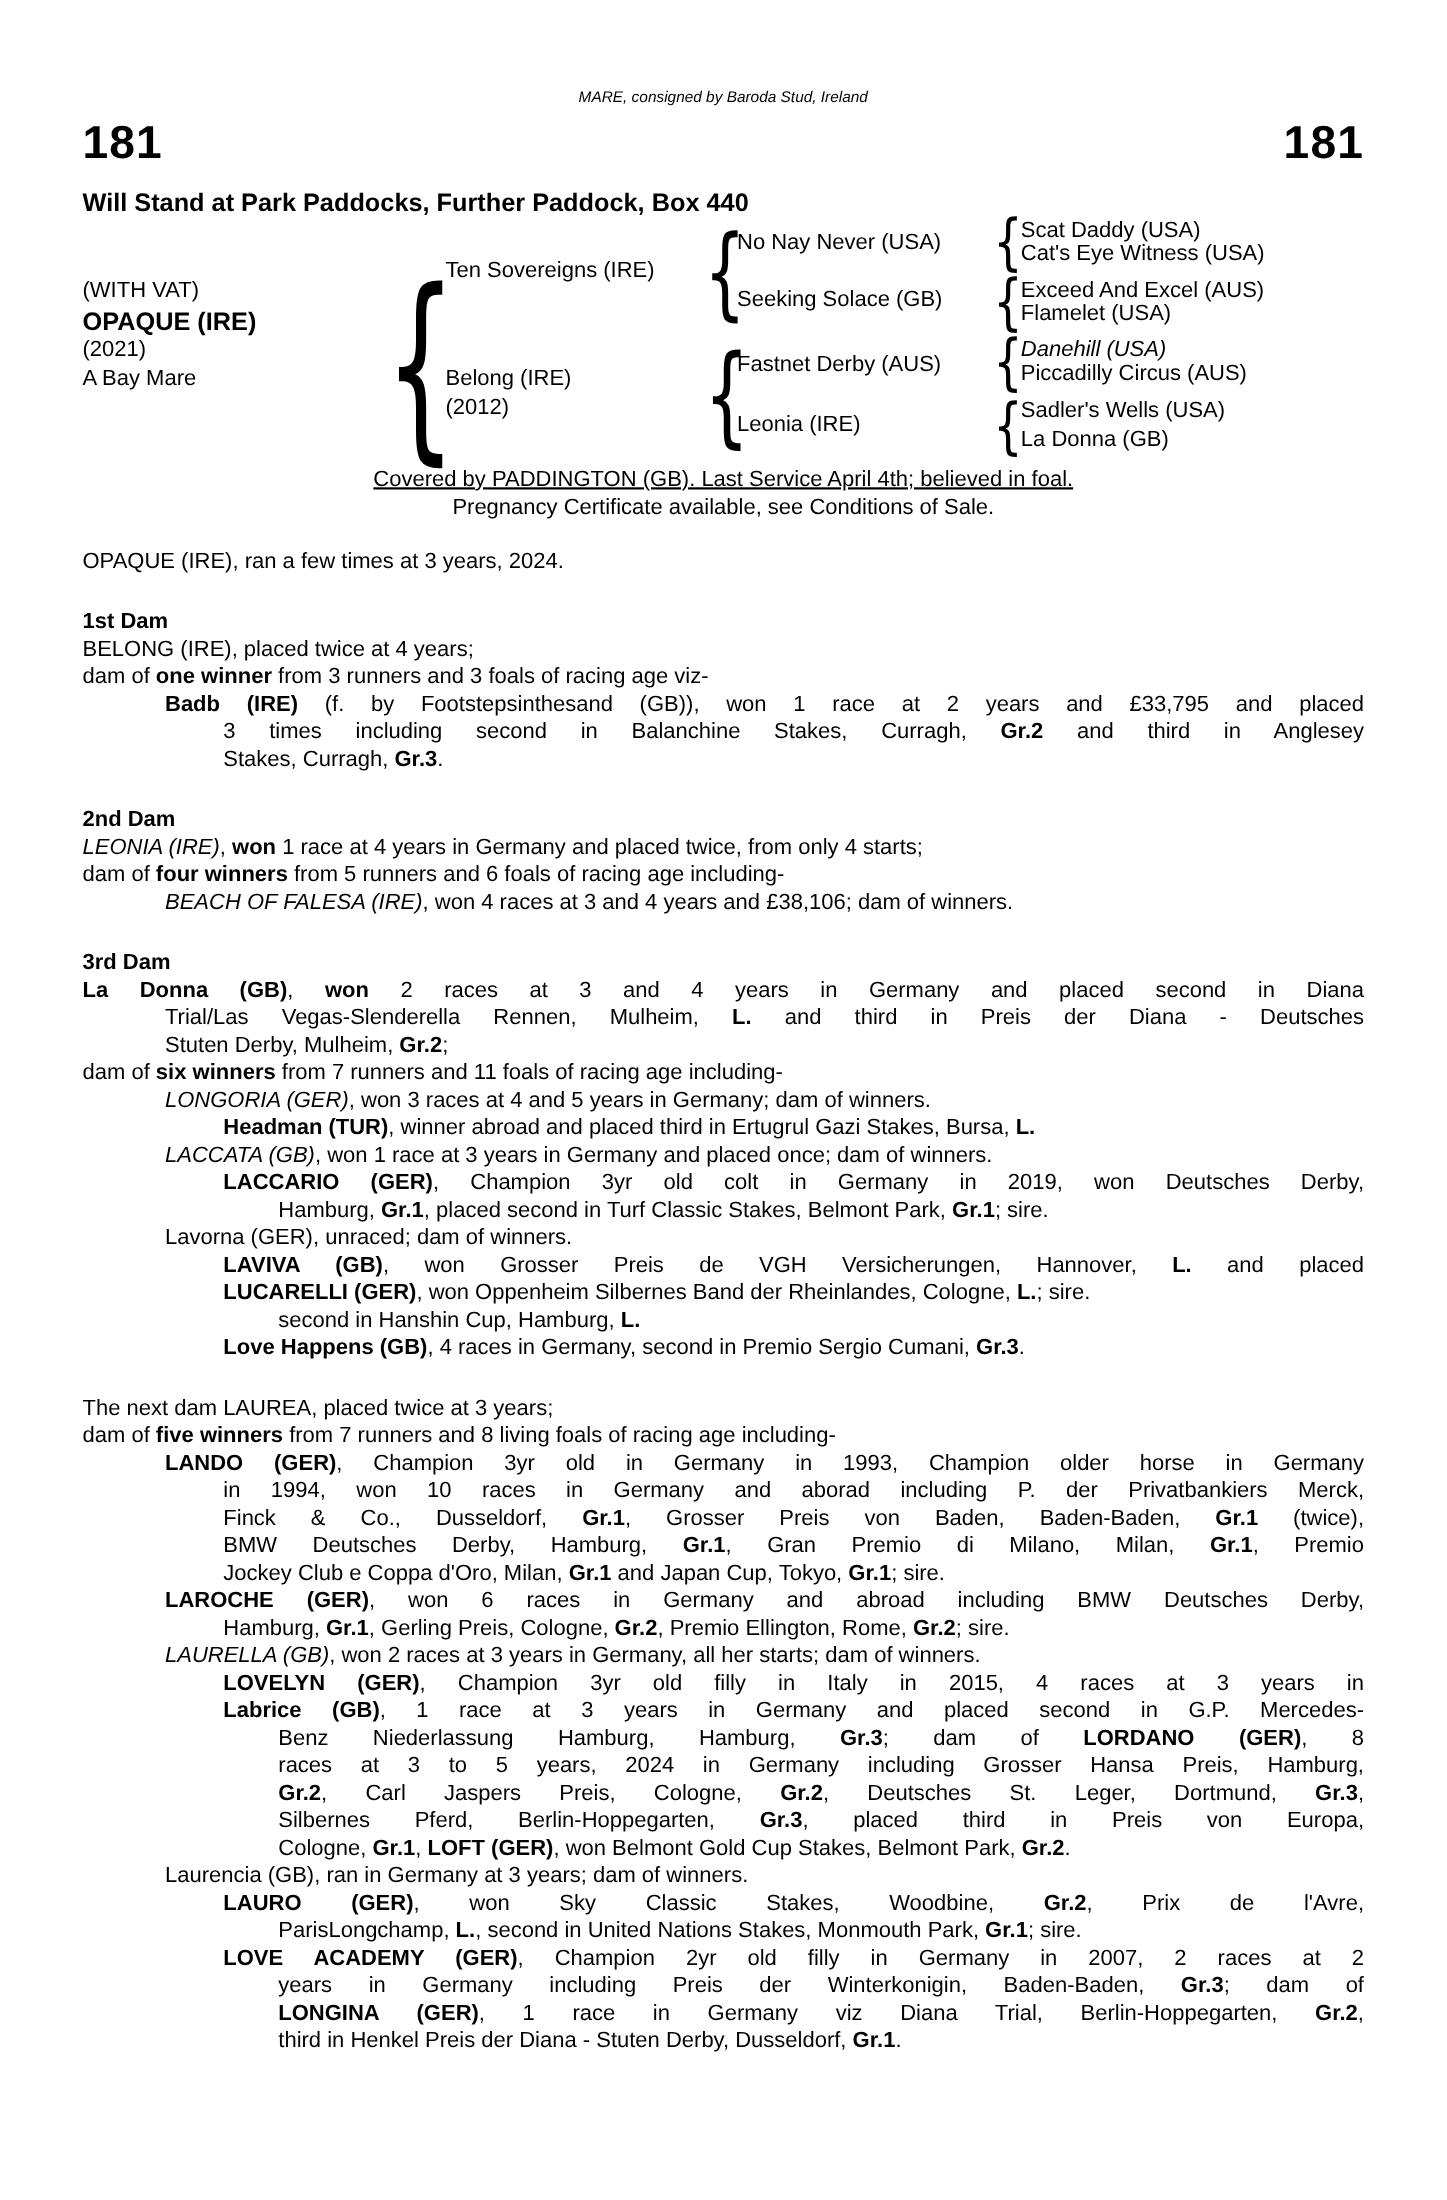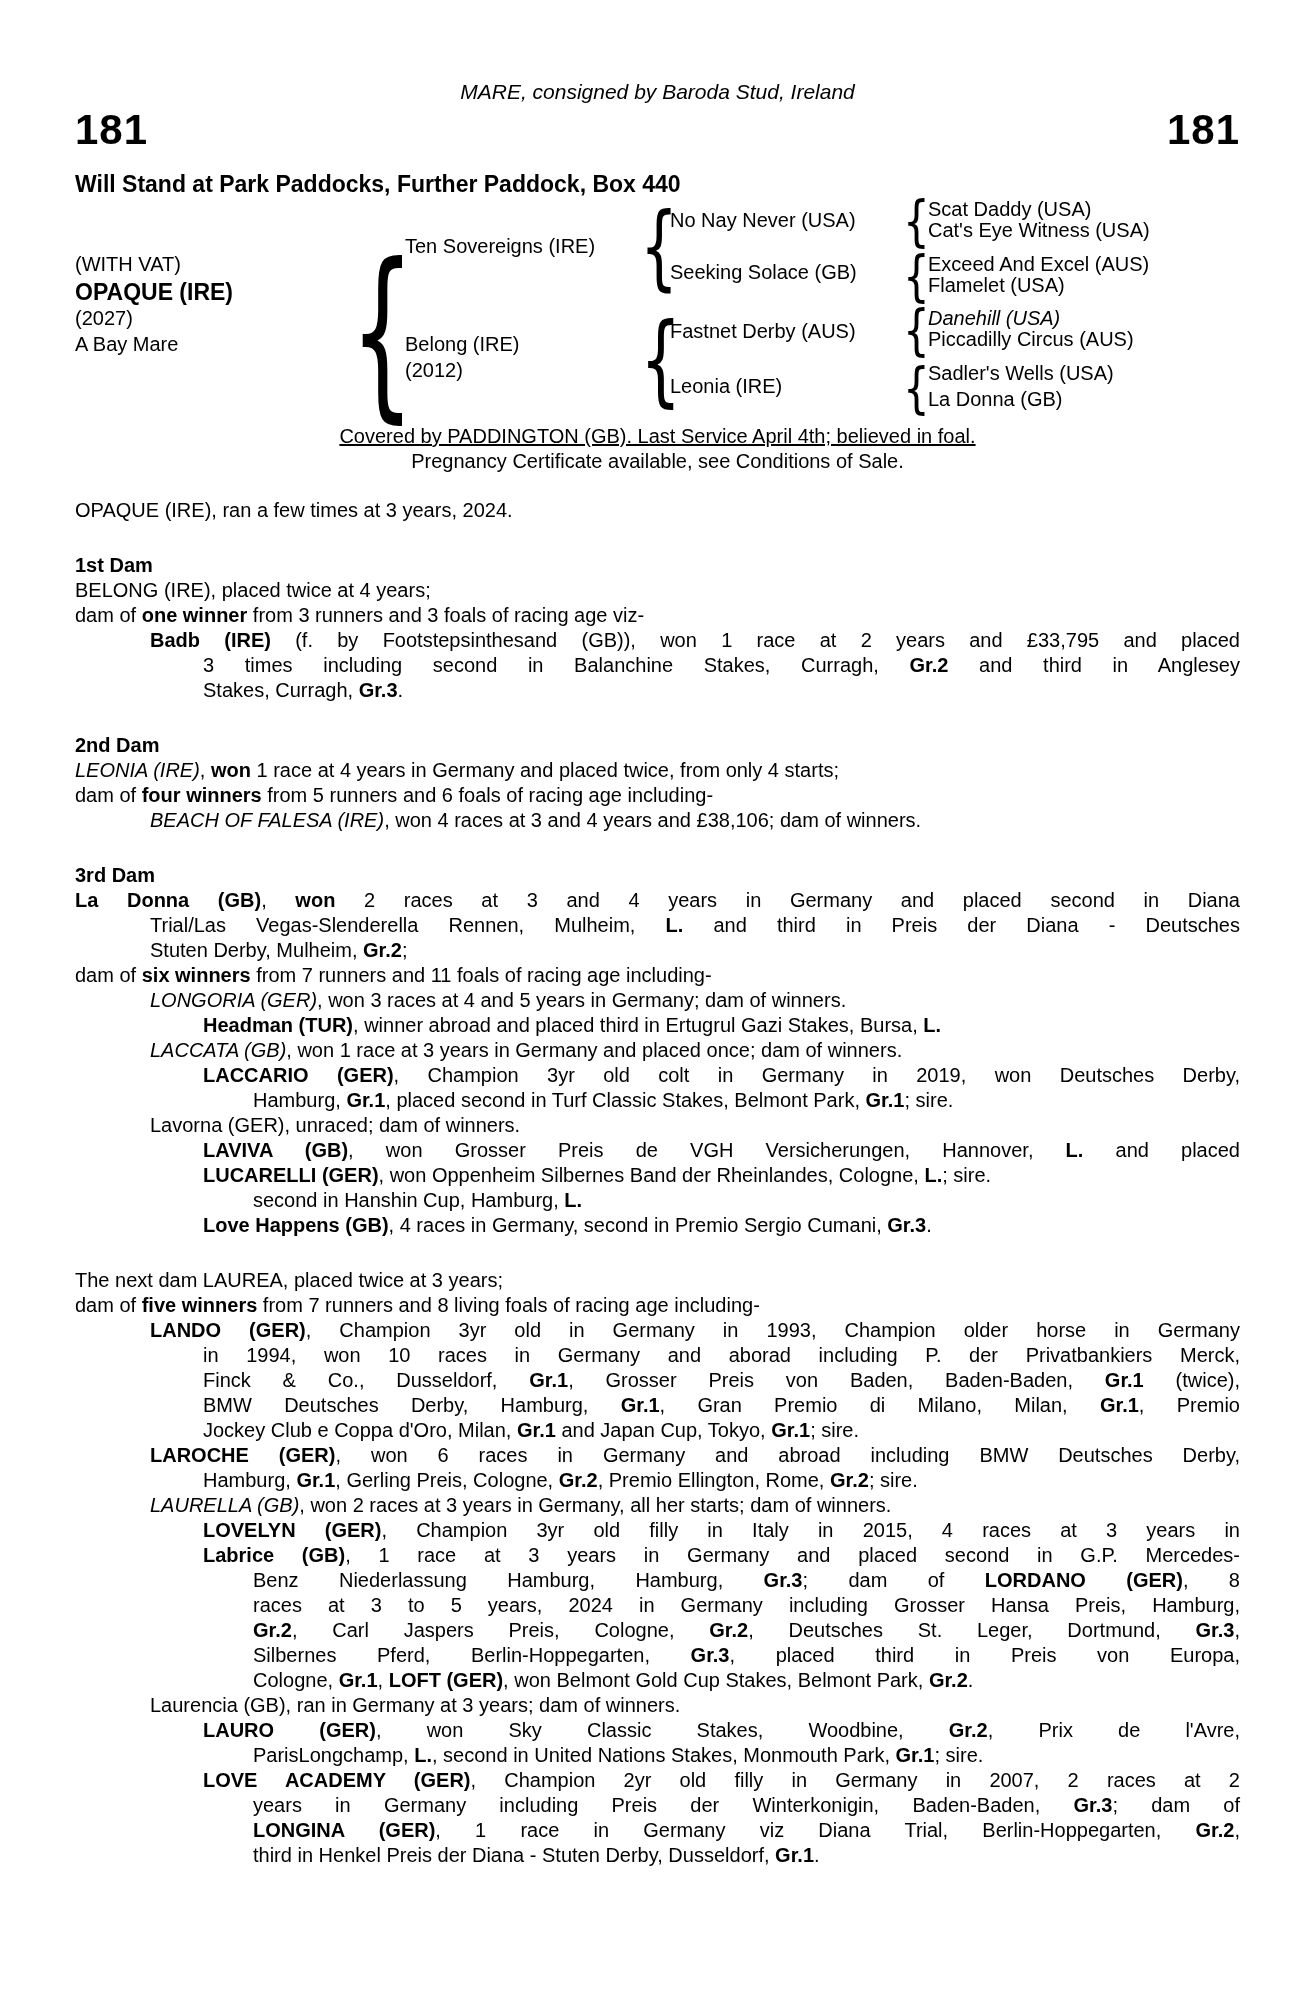--- a/index.html
+++ b/index.html
@@ -2,21 +2,21 @@
 <html><head>
 <meta charset="utf-8">
 <style>
   html,body{margin:0;padding:0;}
   body{
     width:1315px;height:2000px;background:#ffffff;color:#000;
     font-family:"Liberation Sans", sans-serif;position:relative;overflow:hidden;
   }
   .abs{position:absolute;}
   
-  .consignor{top:80px;left:0;width:100%;text-align:center;font-style:italic;font-size:21px;}
+  .consignor{top:80px;left:0;width:100%;text-align:center;font-style:italic;font-size:14px;}
   .lot{top:106px;font-size:42px;font-weight:bold;letter-spacing:1px;}
   .lot-left{left:75px;}
   .lot-right{right:75px;text-align:right;}
   .stand{top:171px;left:75px;font-weight:bold;font-size:23px;}
   
   .ped{font-size:20px;white-space:nowrap;}
   .p-withvat{left:75px;top:253px;}
   .p-name{left:75px;top:279px;font-weight:bold;font-size:23px;}
   .p-year{left:75px;top:307px;}
   .p-desc{left:75px;top:333px;}
@@ -63,21 +63,21 @@
 <body>
 
 <div class="abs consignor">MARE, consigned by Baroda Stud, Ireland</div>
 <div class="abs lot lot-left">181</div>
 <div class="abs lot lot-right">181</div>
 <div class="abs stand">Will Stand at Park Paddocks, Further Paddock, Box 440</div>
 
 <div>
   <div class="abs ped p-withvat">(WITH VAT)</div>
   <div class="abs ped p-name">OPAQUE (IRE)</div>
-  <div class="abs ped p-year">(2027)</div>
+  <div class="abs ped p-year">(2021)</div>
   <div class="abs ped p-desc">A Bay Mare</div>
 
   <div class="abs ped p-sire">Ten Sovereigns (IRE)</div>
   <div class="abs ped p-dam">Belong (IRE)</div>
   <div class="abs ped p-damyr">(2012)</div>
 
   <div class="abs ped p-ss">No Nay Never (USA)</div>
   <div class="abs ped p-sd">Seeking Solace (GB)</div>
   <div class="abs ped p-ds">Fastnet Derby (AUS)</div>
   <div class="abs ped p-dd">Leonia (IRE)</div>

